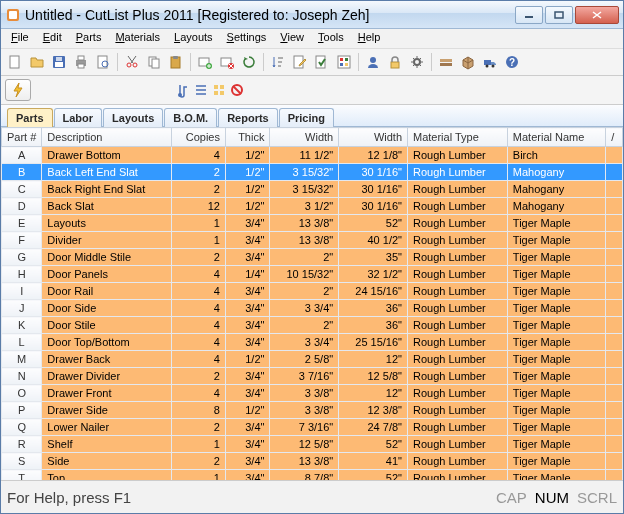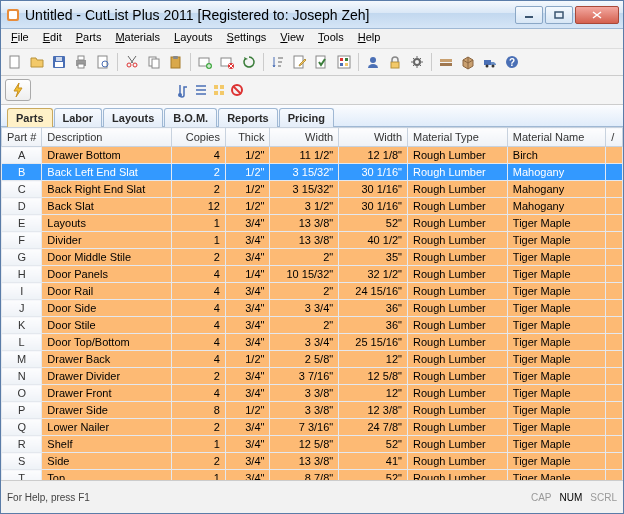--- a/index.html
+++ b/index.html
@@ -23,21 +23,21 @@
 .tab.active { background: #fff1c8; border-color: #c9a95e; }
 .gridwrap { flex: 1; overflow: auto; background: #fdba74; }
 table { border-collapse: collapse; width: 100%; font-size: 11px; }
 th { background: linear-gradient(#fdfdfe,#eef2f7); border: 1px solid #c8d2de; padding: 3px 5px; text-align: left; font-weight: normal; color: #333; position: sticky; top: 0; height: 18px; white-space: nowrap; }
 th.r { text-align: right; }
 td { border: 1px solid #e4e8ee; padding: 2px 5px; height: 17px; color: #000; white-space: nowrap; }
 td.r { text-align: right; }
 tr.sel td { background: #3399ff; color: #fff; }
 td.partcol { background: linear-gradient(#fdfdfe,#eef2f7); text-align: center; width: 28px; color: #333; }
 tr.sel td.partcol { background: #3399ff; color: #fff; }
-.statusbar { height: 20px; background: #f2f2f2; border-top: 1px solid #ccc; display: flex; align-items: center; padding: 16px 6px; font-size: 10px; color: #444; }
+.statusbar { height: 20px; background: #f2f2f2; border-top: 1px solid #ccc; display: flex; align-items: center; padding: 16px 6px; font-size: 15px; color: #444; }
 .statusbar .left { flex: 1; }
 .statusbar .ind { margin-left: 8px; color: #999; text-align: center; }
 .statusbar .ind.on { color: #000; }
 svg { display: block; }
 </style>
 </head>
 <body>
 
 <div class="titlebar">
   <span class="icon">

